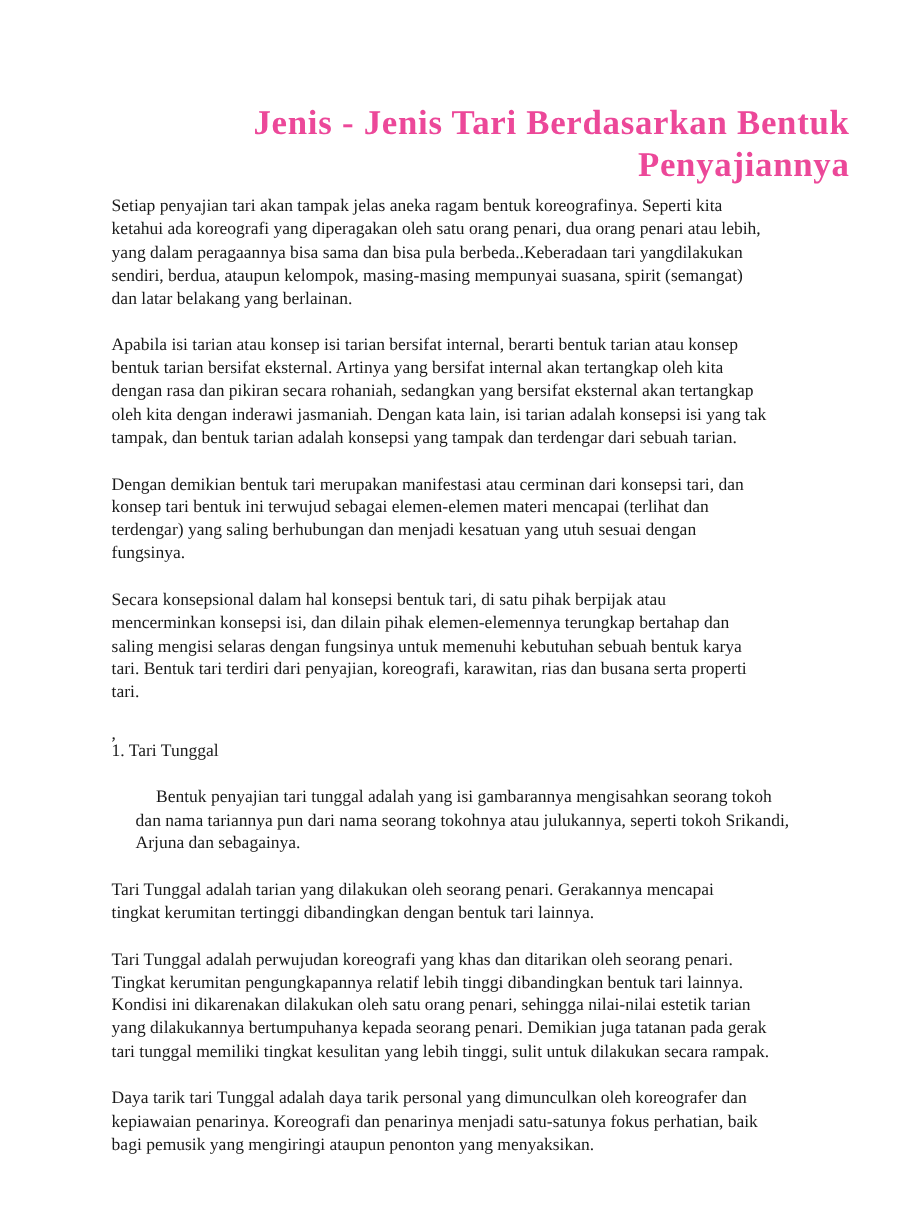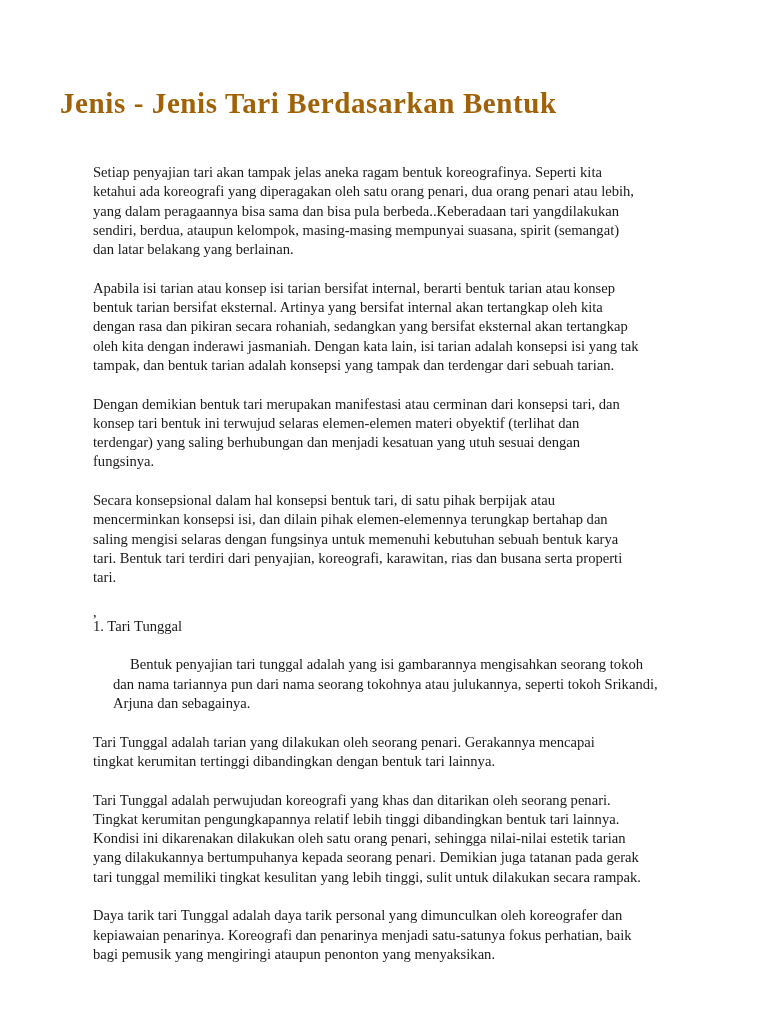--- a/index.html
+++ b/index.html
@@ -4,53 +4,54 @@
 <style>
   html, body { margin: 0; padding: 0; background: #ffffff; }
   body { width: 768px; height: 1024px; overflow: hidden; position: relative; }
   .page {
     position: absolute; left: 0; top: 0; width: 768px; height: 1024px;
     background: #ffffff; color: #111111;
     font-family: "Liberation Serif", "DejaVu Serif", serif;
   }
   .title {
     position: absolute; left: 60px; width: 648px; top: 86px;
-    text-align: left; font-weight: bold; font-size: 29px; line-height: 35px;
-    letter-spacing: 0.6px; color: #a16207;
+    text-align: right; font-weight: bold; font-size: 29px; line-height: 35px;
+    letter-spacing: 0.6px; color: #ec4899;
   }
   .body {
     position: absolute; left: 93px; top: 163px; width: 620px;
     font-size: 14.6px; line-height: 19.3px; color: #1a1a1a;
   }
   .body p { margin: 0 0 19.3px 0; white-space: pre-line; }
   .body .dot { margin: 0; line-height: 10px; height: 10px; }
   .body .list-item { margin: 0 0 19.3px 0; }
   .body .indent { text-indent: 17px; margin-left: 20px; }
 </style>
 </head>
 <body>
 
 <div class="page">
   <div class="title">
     <div>Jenis - Jenis Tari Berdasarkan Bentuk</div>
+    <div>Penyajiannya</div>
   </div>
 
   <div class="body">
     <p>Setiap penyajian tari akan tampak jelas aneka ragam bentuk koreografinya. Seperti kita
 ketahui ada koreografi yang diperagakan oleh satu orang  penari, dua orang penari atau lebih,
 yang dalam peragaannya bisa sama dan bisa pula berbeda..Keberadaan tari yangdilakukan
 sendiri, berdua, ataupun kelompok, masing-masing mempunyai suasana, spirit (semangat)
 dan latar belakang yang berlainan.</p>
     <p>Apabila isi tarian atau konsep isi tarian bersifat internal, berarti bentuk tarian atau konsep
 bentuk tarian bersifat eksternal. Artinya yang bersifat internal akan tertangkap oleh kita
 dengan rasa dan pikiran secara rohaniah, sedangkan yang bersifat eksternal akan tertangkap
 oleh kita dengan inderawi jasmaniah. Dengan kata lain, isi tarian adalah konsepsi isi yang tak
 tampak, dan bentuk tarian adalah konsepsi yang tampak dan terdengar dari sebuah tarian.</p>
     <p>Dengan demikian bentuk tari  merupakan manifestasi atau cerminan dari konsepsi tari, dan
-konsep tari bentuk ini terwujud selaras elemen-elemen materi obyektif (terlihat dan
+konsep tari bentuk ini terwujud sebagai elemen-elemen materi mencapai (terlihat dan
 terdengar) yang saling berhubungan dan menjadi kesatuan yang utuh sesuai dengan
 fungsinya.</p>
     <p>Secara konsepsional dalam hal konsepsi bentuk tari, di satu pihak berpijak atau
 mencerminkan konsepsi isi, dan dilain pihak elemen-elemennya terungkap bertahap dan
 saling mengisi selaras dengan fungsinya untuk memenuhi kebutuhan sebuah bentuk karya
 tari. Bentuk tari terdiri dari penyajian, koreografi, karawitan, rias dan busana serta properti
 tari.</p>
     <p class="dot">,</p>
     <p class="list-item">1.  Tari Tunggal</p>
     <p class="indent">Bentuk penyajian tari tunggal adalah yang isi gambarannya mengisahkan seorang tokoh

